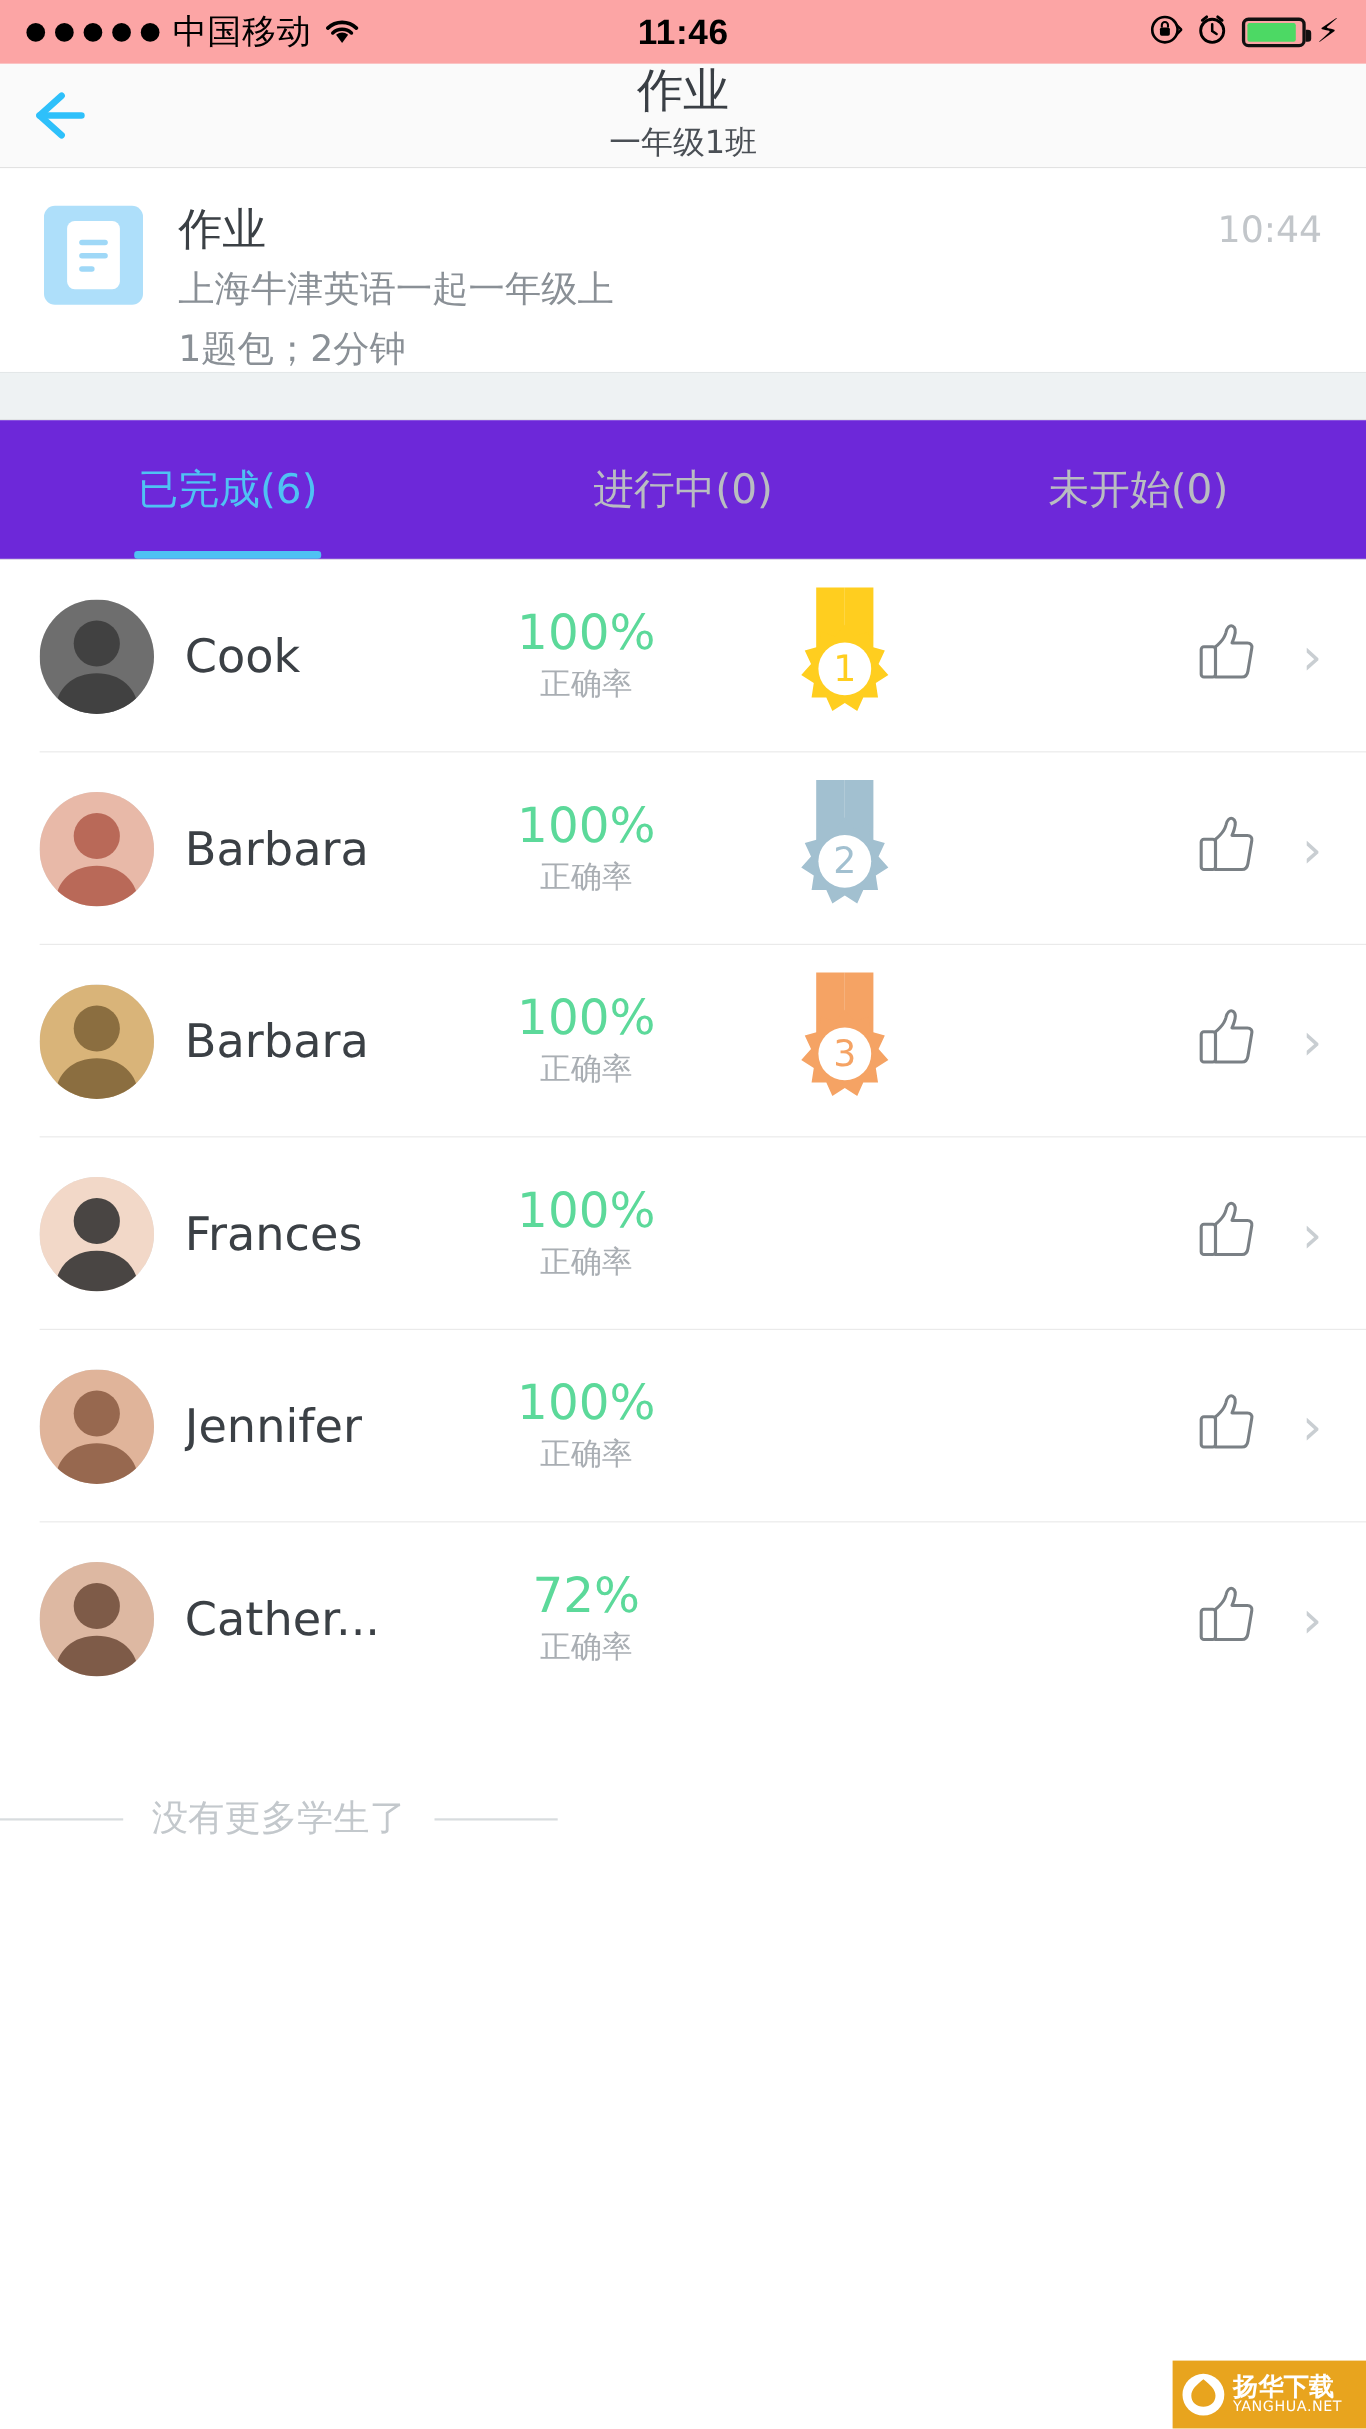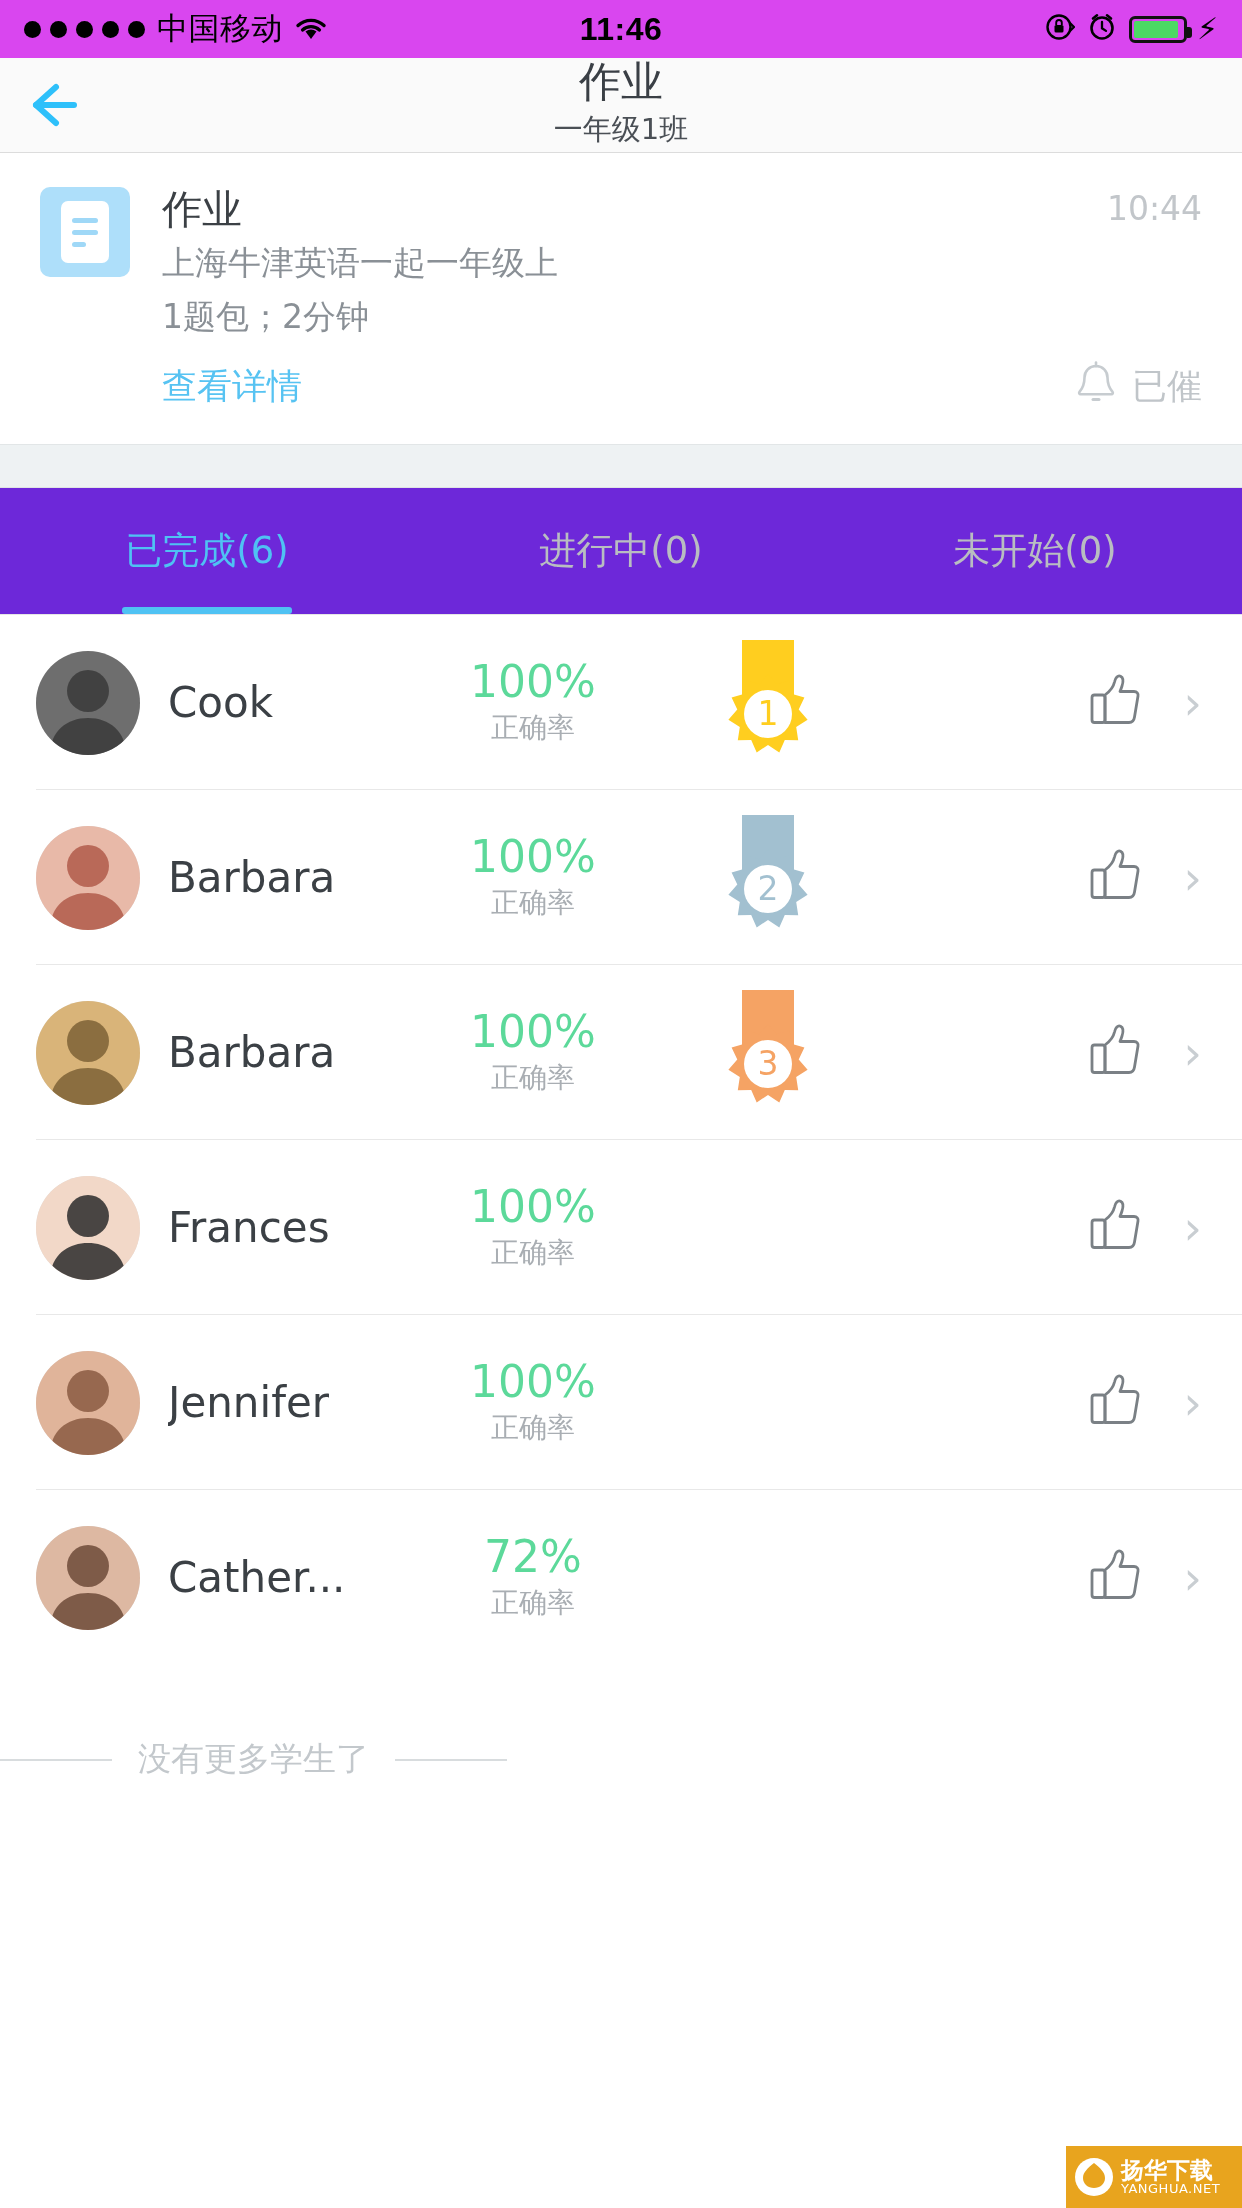--- a/index.html
+++ b/index.html
@@ -6,21 +6,21 @@
   html,body { width:1242px; height:2208px; }
   body {
     font-family:"Liberation Sans","DejaVu Sans",sans-serif;
     background:#ffffff;
     -webkit-font-smoothing:antialiased;
   }
   .phone { position:relative; width:1242px; height:2208px; overflow:hidden; background:#fff; }
 
   
   .statusbar{
-    height:58px; background:#d946ef;
+    height:58px; background:#fca5a5;
     display:flex; align-items:center; padding:0 24px;
     position:relative;
     justify-content:center;
   }
   .sb-left{ display:flex; align-items:center; gap:12px; }
   .dots{ display:flex; gap:9px; align-items:center; }
   .dot{ width:17px; height:17px; border-radius:50%; background:#000; }
   .carrier{ font-size:31px; color:#000; letter-spacing:.5px; font-family:"DejaVu Sans",sans-serif; }
   .wifi{ width:32px; height:24px; position:relative; }
   .sb-center{
@@ -215,33 +215,20 @@
             <i></i>
             <i></i>
           </div>
       </div>
       <div class="card-body">
         <div class="card-title">作业</div>
         <div class="card-desc">上海牛津英语一起一年级上</div>
         <div class="card-desc">1题包；2分钟</div>
       </div>
     </div>
-    <div class="card-actions">
-      <div class="detail-link">查看详情</div>
-      <div class="remind">
-        <span>
-          <svg width="44" height="48" viewBox="0 0 44 48">
-            <path d="M22 6 c-6.6 0-11.5 5-11.5 11.4 0 8.2-2.6 11.6-5 14.4 -.8 1-.2 2.4 1.1 2.4 h30.8 c1.3 0 1.9-1.4 1.1-2.4 -2.4-2.8-5-6.2-5-14.4C33.5 11 28.6 6 22 6 z" stroke="#c7ccd0" stroke-width="2.6" fill="none" stroke-linejoin="round"></path>
-            <path d="M22 2.5 v3.5" stroke="#c7ccd0" stroke-width="2.6" stroke-linecap="round"></path>
-            <rect x="17.5" y="38" width="9" height="3" rx="1.5" fill="#c7ccd0"></rect>
-          </svg>
-        </span>
-        <span class="remind-label">已催</span>
-      </div>
-    </div>
   </div>
 
   <div class="gap"></div>
 
   <div class="tabs">
     <div class="tab active">已完成(6)</div>
     <div class="tab">进行中(0)</div>
     <div class="tab">未开始(0)</div>
   </div>
 

